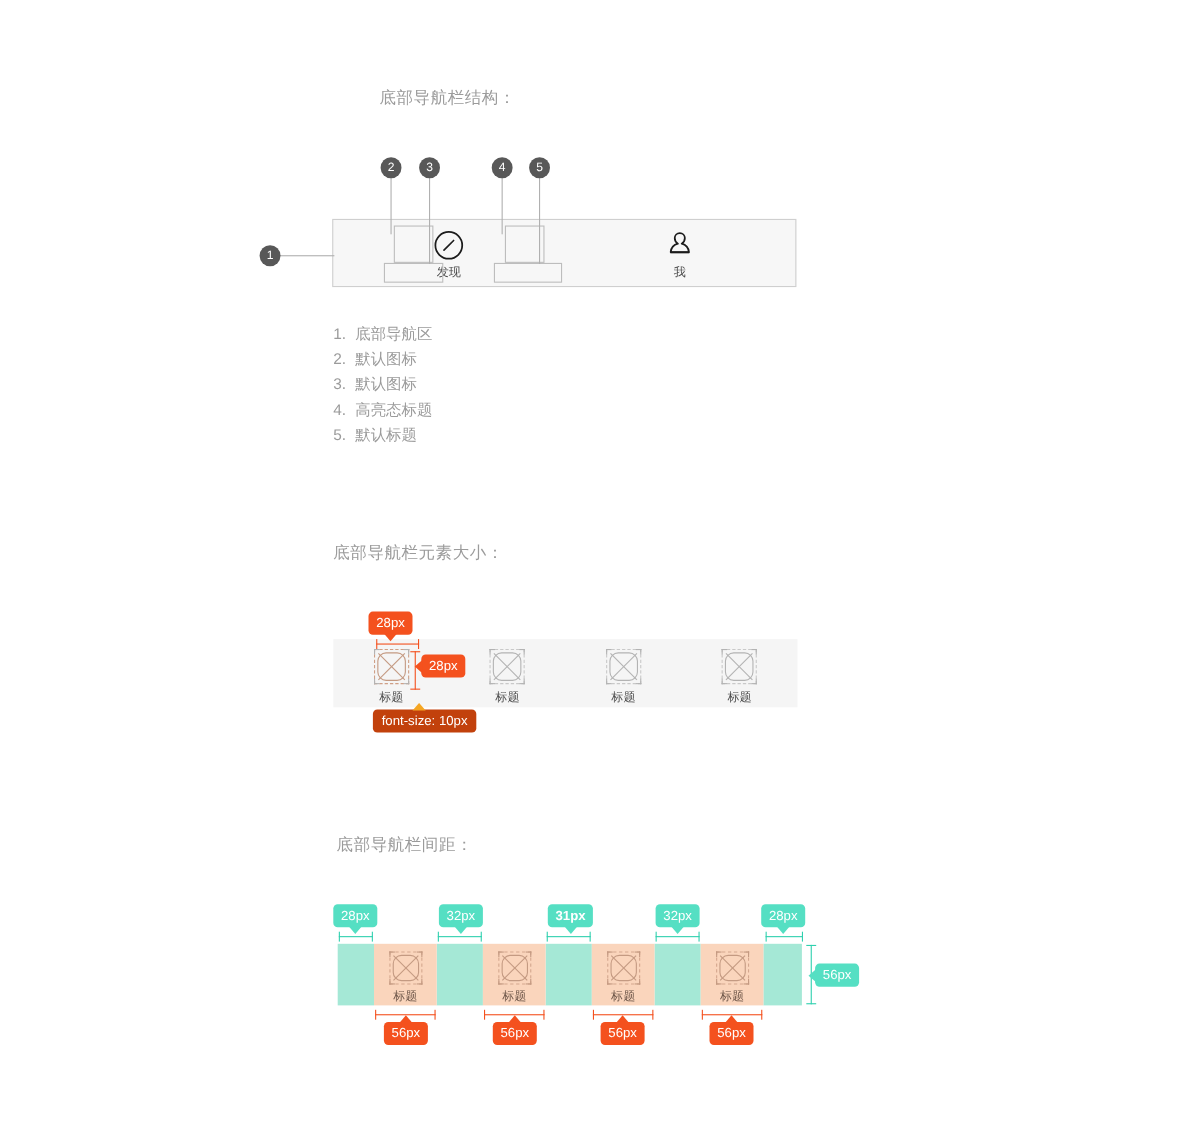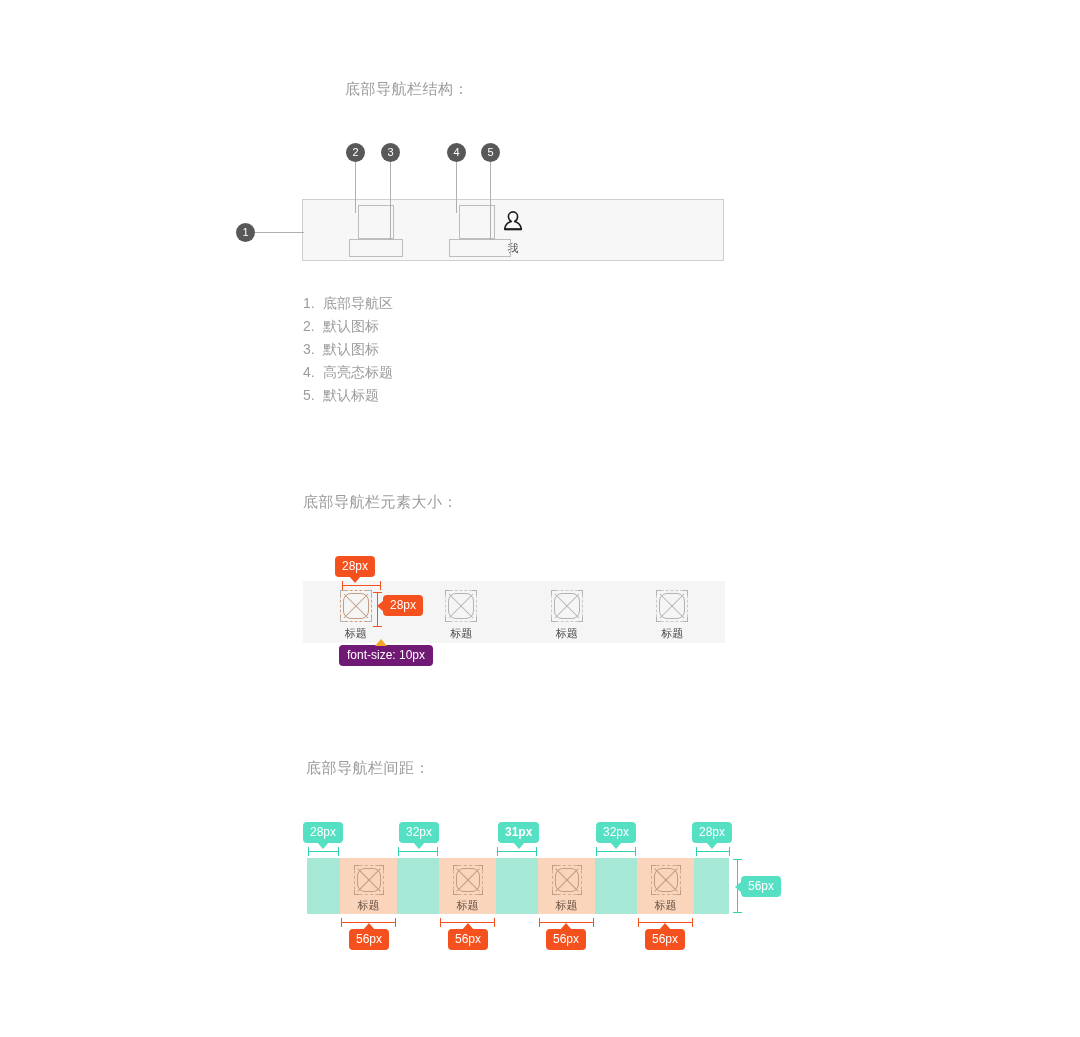--- a/index.html
+++ b/index.html
@@ -188,21 +188,21 @@
     content:""; position:absolute; left:50%; top:-6px; margin-left:-6px;
     border-left:6px solid transparent; border-right:6px solid transparent;
     border-bottom:7px solid #f4511e;
   }
   .mk-orange.left::after {
     content:""; position:absolute; top:50%; left:-6px; margin-top:-6px;
     border-top:6px solid transparent; border-bottom:6px solid transparent;
     border-right:7px solid #f4511e;
   }
   .mk-yellow {
-    position:absolute; background:#701a75; color:#fff;
+    position:absolute; background:#c2410c; color:#fff;
     font-size:12px; border-radius:4px; padding:3px 8px 4px;
     white-space:nowrap; z-index:6;
   }
   .mk-yellow.up::after {
     content:""; position:absolute; left:36px; top:-6px;
     border-left:6px solid transparent; border-right:6px solid transparent;
     border-bottom:7px solid #f5a623;
   }
   .mk-mint {
     position:absolute; background:#55dfc3; color:#fff;
@@ -263,20 +263,29 @@
   <div class="badge" style="left:346px; top:143px;">2</div>
   <div class="badge" style="left:381px; top:143px;">3</div>
   <div class="badge" style="left:447px; top:143px;">4</div>
   <div class="badge" style="left:481px; top:143px;">5</div>
 
   <div class="tabbar">
     <div class="tabbar-inner">
 
 
 
+      <div class="tab">
+        <div class="tab-icon">
+          <svg width="28" height="28" viewBox="0 0 28 28">
+            <circle cx="14" cy="14" r="12.2" fill="none" stroke="#1c1c1c" stroke-width="1.6"></circle>
+            <path d="M18.4 9.6 L11.9 16.1 L9.6 18.4 L16.1 11.9 Z" fill="none" stroke="#1c1c1c" stroke-width="1.5" stroke-linejoin="round"></path>
+          </svg>
+        </div>
+        <div class="tab-label">发现</div>
+      </div>
 
       <div class="tab">
         <div class="tab-icon">
           <svg width="28" height="26" viewBox="0 0 28 26">
             <path d="M9.4 6.4c0-2.5 2-4.5 4.6-4.5s4.6 2 4.6 4.5c0 2.3-1.3 4.2-2.9 5.1 3.6 1 6.2 3.8 6.6 7.6H5.7c.4-3.8 3-6.6 6.6-7.6-1.6-.9-2.9-2.8-2.9-5.1z" fill="none" stroke="#1c1c1c" stroke-width="1.6" stroke-linejoin="round"></path>
             <rect x="5.4" y="18.6" width="17.2" height="1.7" fill="#1c1c1c"></rect>
           </svg>
         </div>
         <div class="tab-label">我</div>
       </div>

